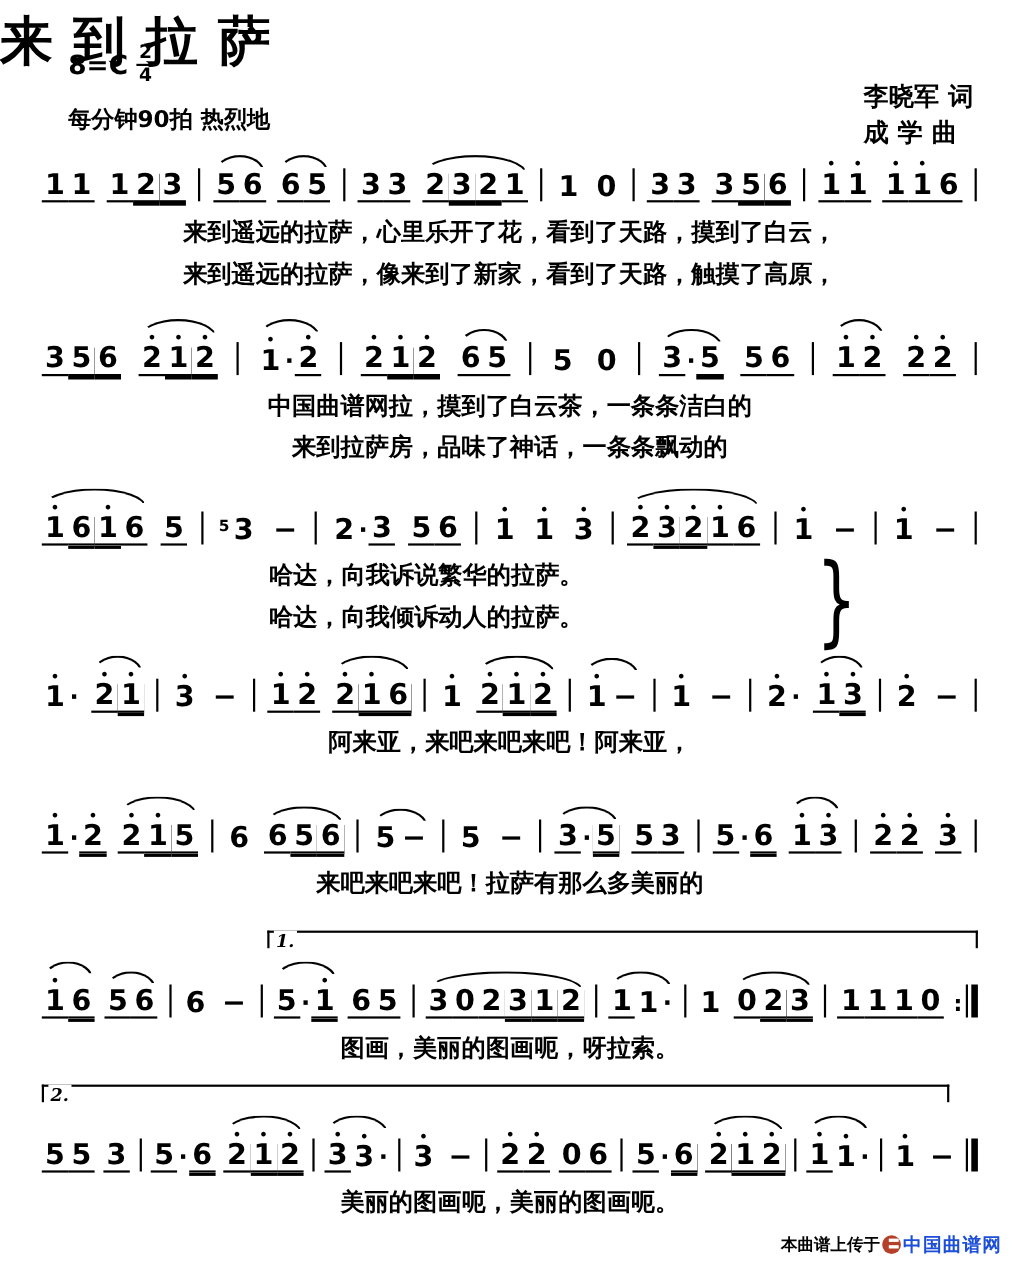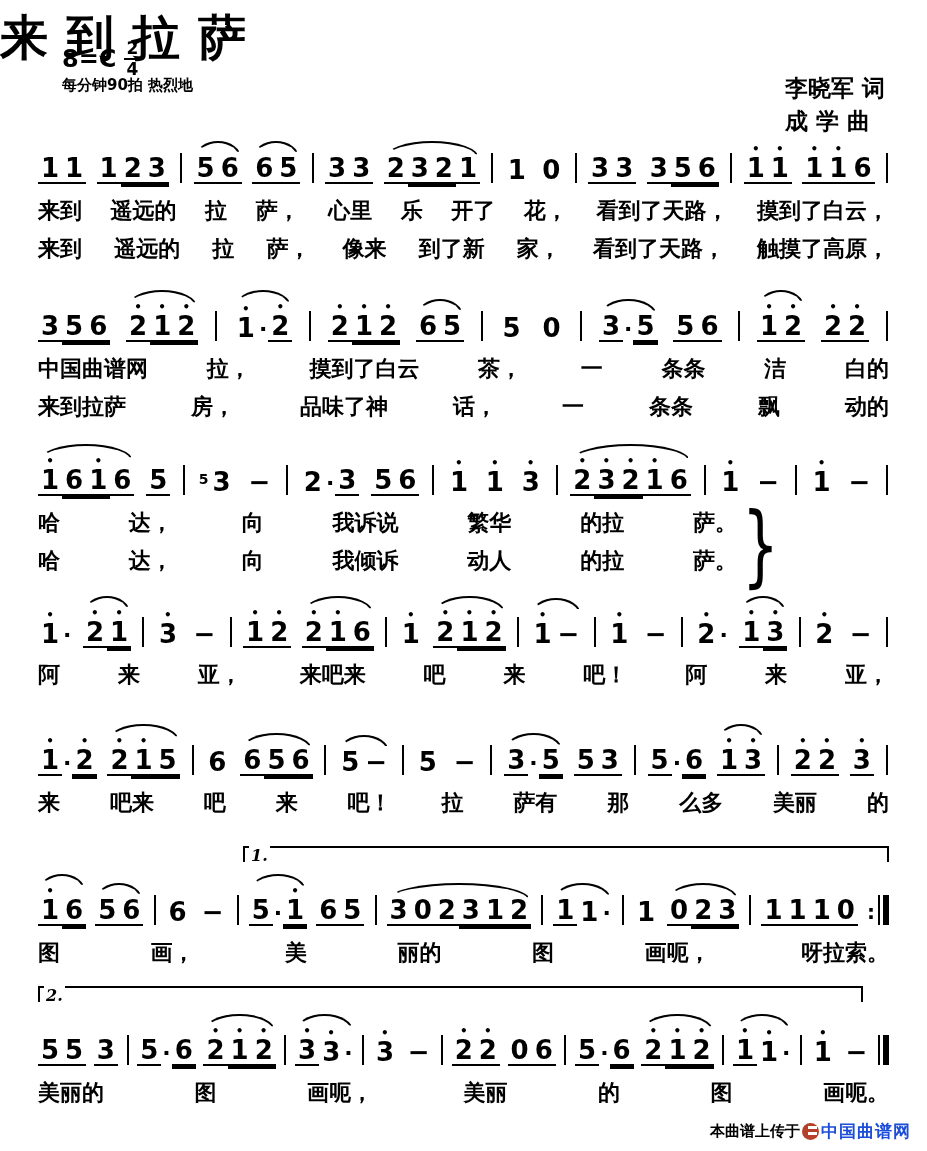--- a/index.html
+++ b/index.html
@@ -9,21 +9,21 @@
   
   .title{position:absolute;top:6px;left:0;right:0;
          font-size:48px;font-weight:900;letter-spacing:18px;
          font-family:"DejaVu Sans",sans-serif;}
   .keysig{position:absolute;left:62px;top:40px;font-size:24px;font-weight:700;
           display:flex;align-items:center;gap:8px;}
   .meter{display:inline-flex;flex-direction:column;align-items:center;
          font-size:17px;font-weight:800;line-height:1;}
   .meter .num{border-bottom:2px solid #000;padding:0 2px 1px;}
   .meter .den{padding-top:1px;}
-  .tempo{position:absolute;left:62px;top:76px;font-size:15px;font-weight:700;}
+  .tempo{position:absolute;left:62px;top:94px;font-size:21px;font-weight:700;}
   .credits{position:absolute;right:42px;top:72px;text-align:left;
            font-size:23px;font-weight:700;line-height:1.45;}
 
   
   .sys{position:absolute;left:38px;width:851px;}
   .notes{display:flex;justify-content:space-between;align-items:flex-end;height:48px;}
   .grp{display:flex;align-items:flex-end;position:relative;padding-top:16px;}
   .grp.slur::before{content:"";position:absolute;top:2px;left:1px;right:1px;height:13px;
       border:2px solid transparent;border-top:2px solid #000;
       border-radius:50% 50% 0 0 / 100% 100% 0 0;}
@@ -38,21 +38,21 @@
   .note.gr .d{font-size:14px;font-weight:700;padding:0 1px;}
   .bar{width:2px;height:30px;background:#000;margin:0 1px 1px;align-self:flex-end;}
   .barend{width:11px;height:30px;position:relative;align-self:flex-end;margin-bottom:1px;}
   .barend::before{content:"";position:absolute;left:0;top:0;bottom:0;width:2px;background:#000;}
   .barend::after{content:"";position:absolute;right:0;top:0;bottom:0;width:6px;background:#000;}
   .rep{display:flex;align-items:flex-end;align-self:flex-end;margin-bottom:1px;gap:3px;}
   .rep .colon{font-size:20px;font-weight:900;line-height:26px;}
   .rep .thin{width:2px;height:30px;background:#000;}
   .rep .thick{width:6px;height:30px;background:#000;}
 
-  .lyr{display:flex;justify-content:space-between;font-size:22px;font-weight:600;
+  .lyr{display:flex;justify-content:center;font-size:22px;font-weight:600;
        margin-top:12px;font-family:"DejaVu Sans",sans-serif;}
   .lyr span{white-space:nowrap;}
   .sys .lyr + .lyr{margin-top:8px;}
 
   .volta{position:absolute;top:0;height:14px;border-top:2px solid #000;
          border-left:2px solid #000;border-right:2px solid #000;}
   .volta .vlabel{position:absolute;left:4px;top:-2px;font-size:16px;font-weight:700;
                  font-style:italic;font-family:"DejaVu Serif",serif;background:#fff;padding:0 2px;}
   .sys.v1 .volta{left:205px;right:0;}
   .sys.v2 .volta{left:0;right:26px;}

